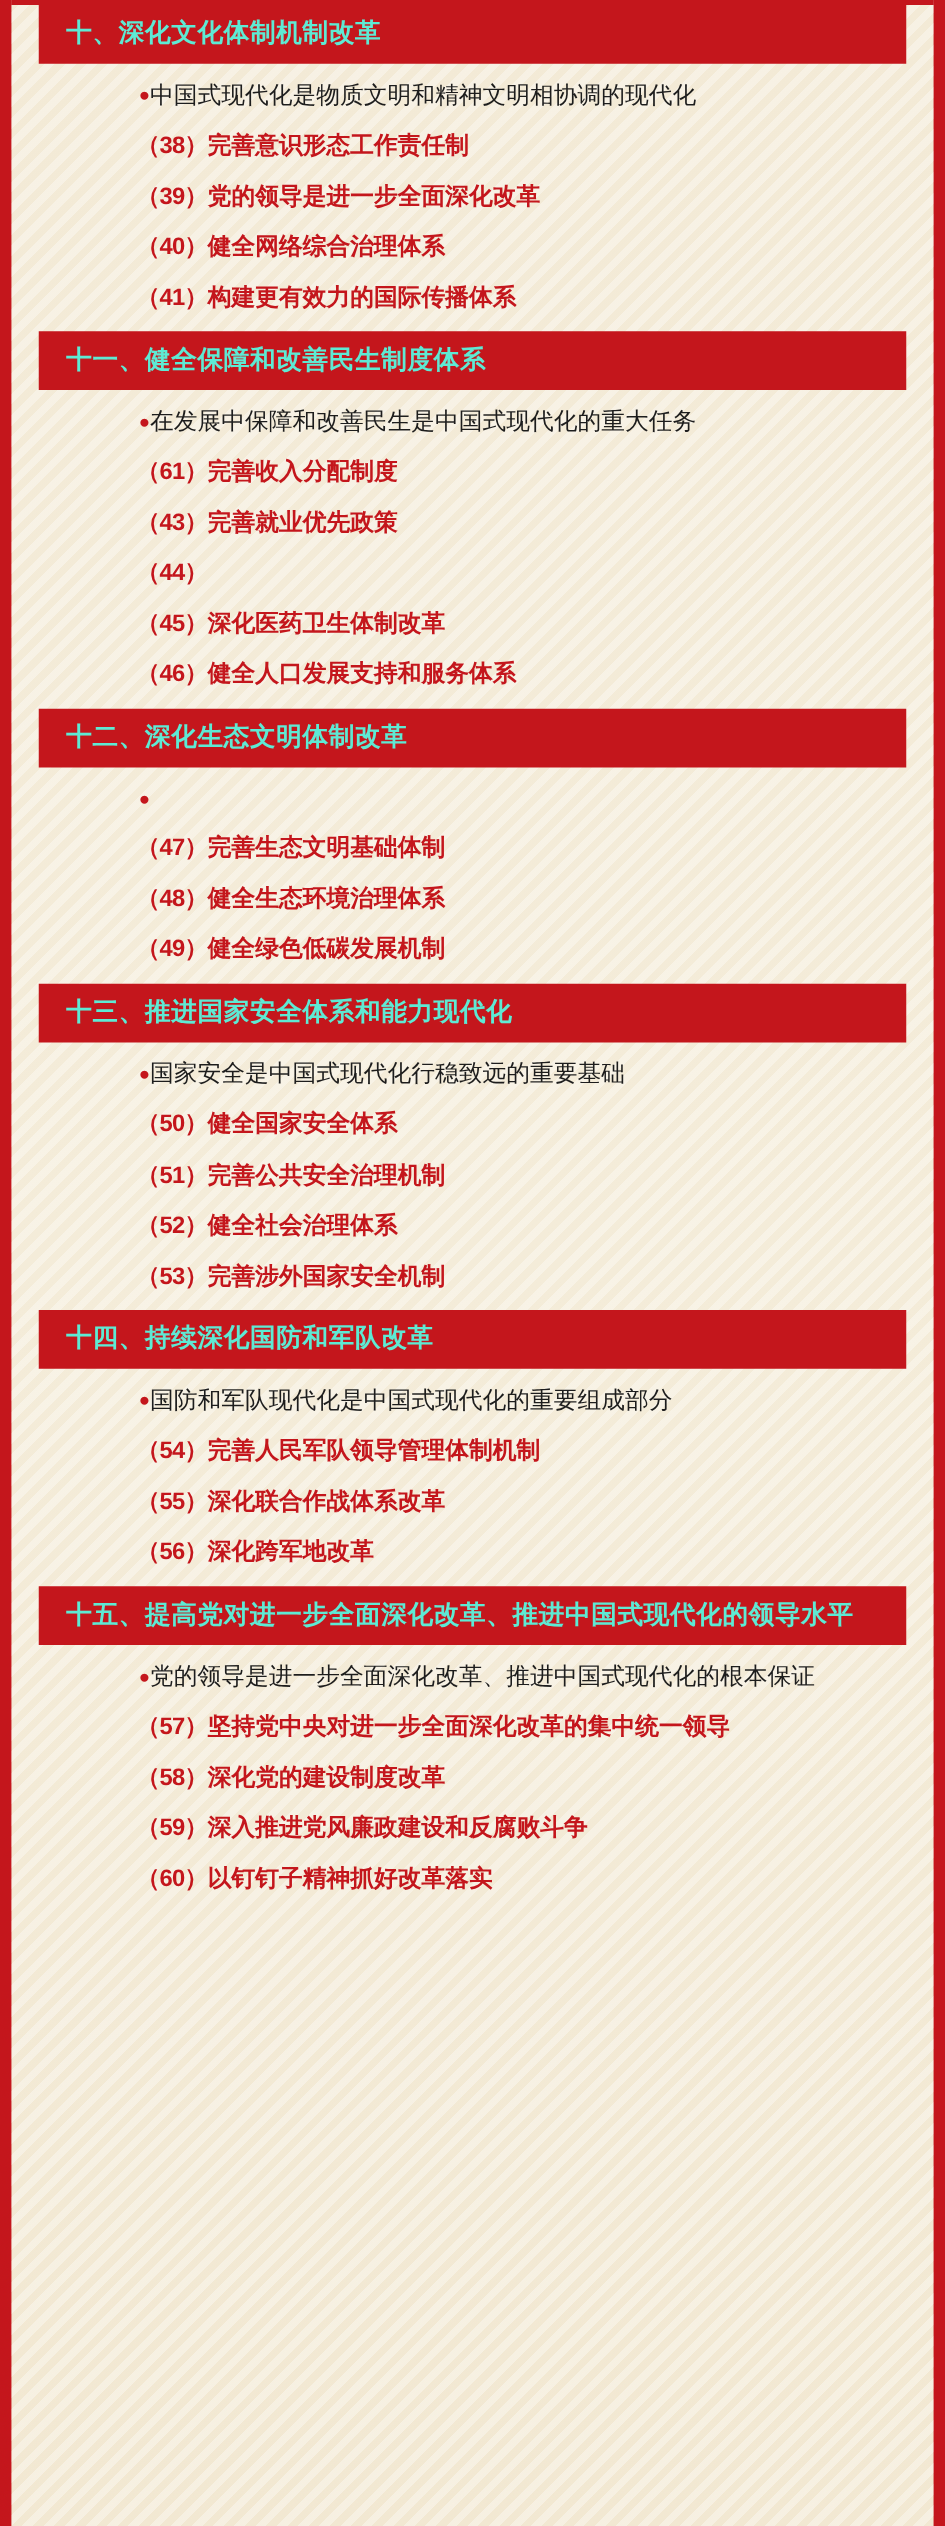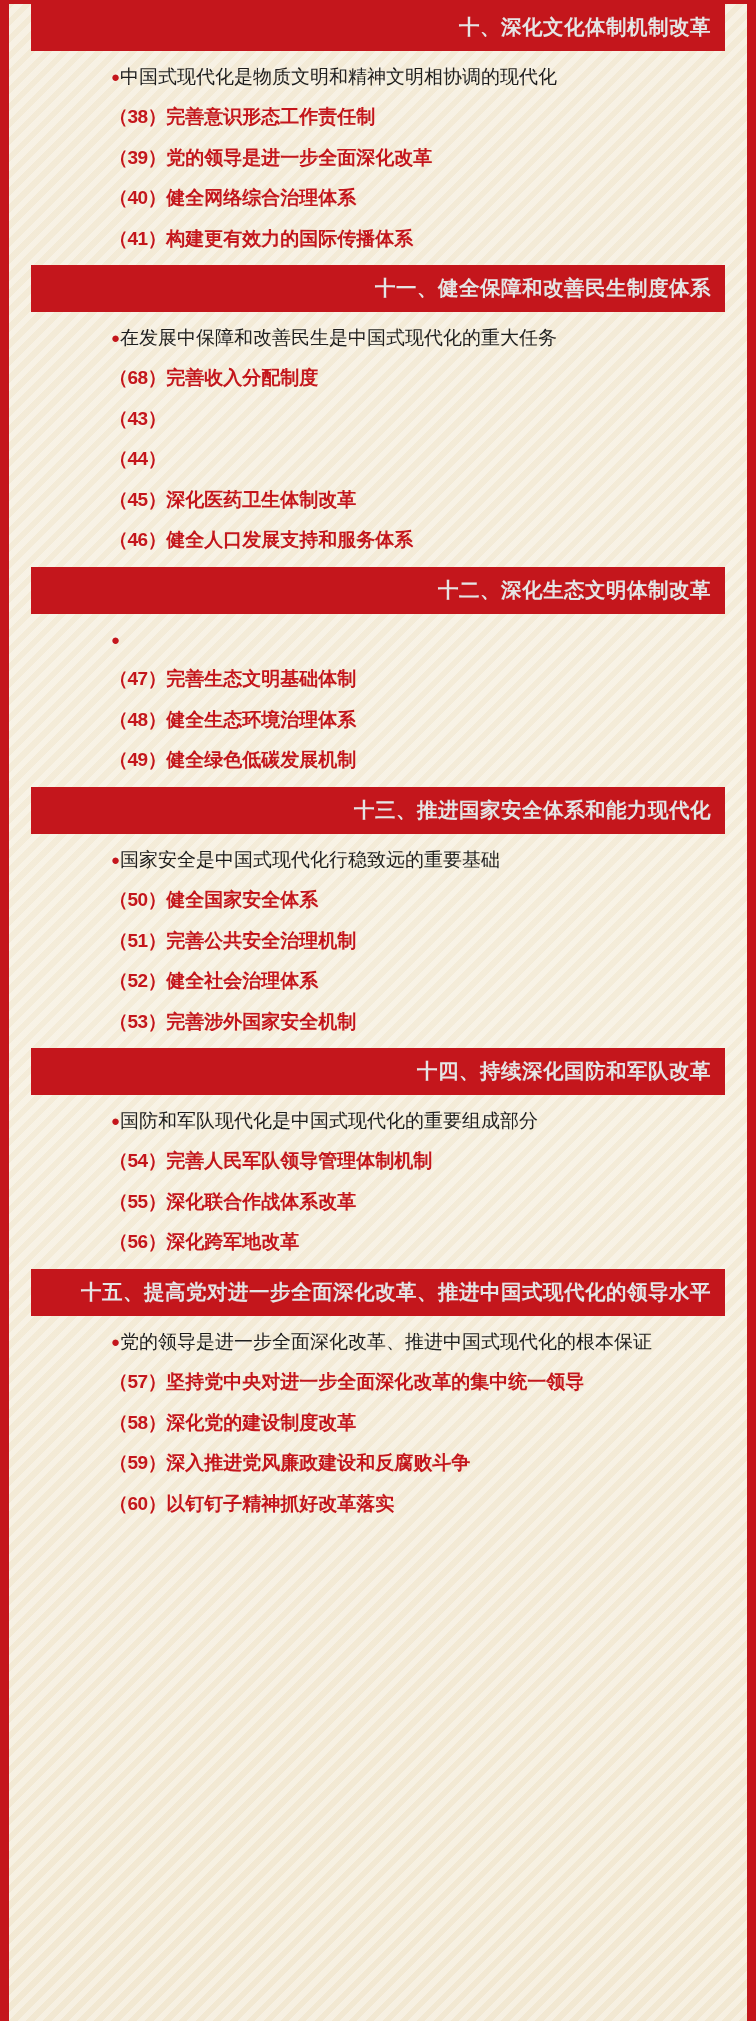--- a/index.html
+++ b/index.html
@@ -26,28 +26,27 @@
     border-right: 9px solid #c4161c;
   }
   .top-rule {
     height: 4px;
     background: #c4161c;
     margin: 0 -40px 0 -40px;
   }
   
   .section-header {
     background: #c4161c;
-    color: #e5e5e5;
+    color: #5eead4;
     font-size: 20.5px;
     font-weight: bold;
     line-height: 1.45;
     padding: 8px 14px 9px 22px;
     margin: 0 -18px 0 -18px;
     letter-spacing: 0.5px;
-    text-align: right;
   }
   .section-block { margin-bottom: 0; }
   .items { padding: 6px 0 6px 0; }
   .item {
     display: flex;
     align-items: flex-start;
     font-size: 19px;
     line-height: 1.5;
     color: #1d1d1d;
     padding: 6px 0 6px 0;
@@ -118,25 +117,26 @@
         </div>
       </div>
       <div class="section-block">
         <div class="section-header">十一、健全保障和改善民生制度体系</div>
         <div class="items">
           <div class="item bullet">
             <span class="marker">●</span>
             <span class="text">在发展中保障和改善民生是中国式现代化的重大任务</span>
           </div>
           <div class="item numbered">
-            <span class="marker">（68）</span>
+            <span class="marker">（61）</span>
             <span class="text">完善收入分配制度</span>
           </div>
           <div class="item numbered">
             <span class="marker">（43）</span>
+            <span class="text">完善就业优先政策</span>
           </div>
           <div class="item numbered">
             <span class="marker">（44）</span>
           </div>
           <div class="item numbered">
             <span class="marker">（45）</span>
             <span class="text">深化医药卫生体制改革</span>
           </div>
           <div class="item numbered">
             <span class="marker">（46）</span>

